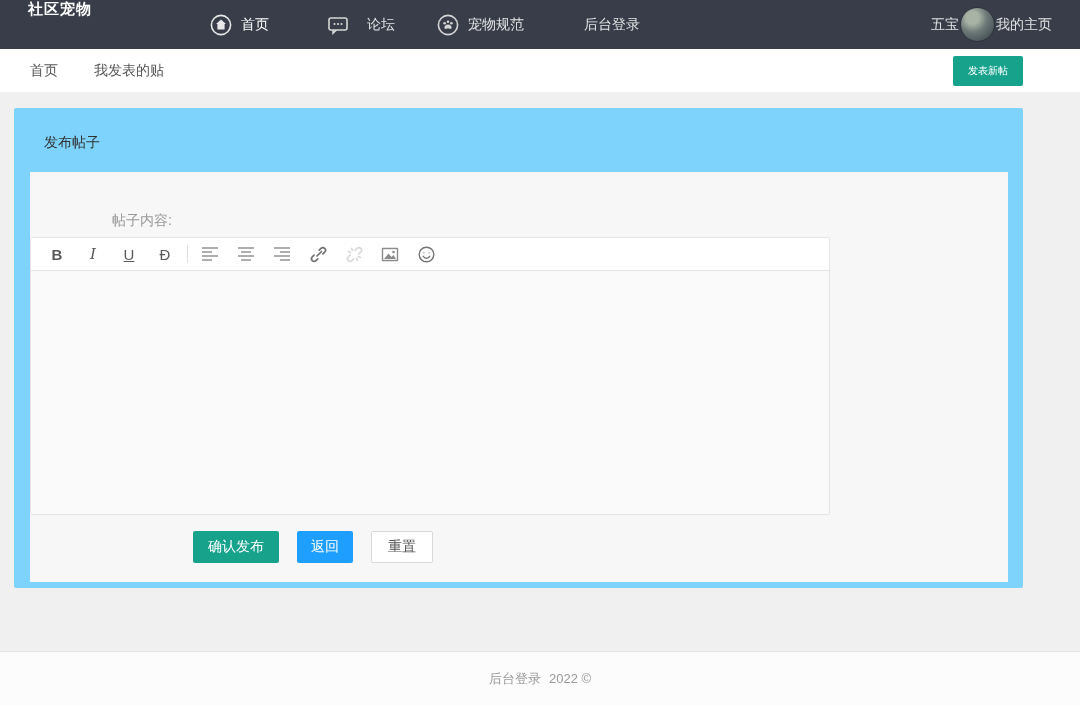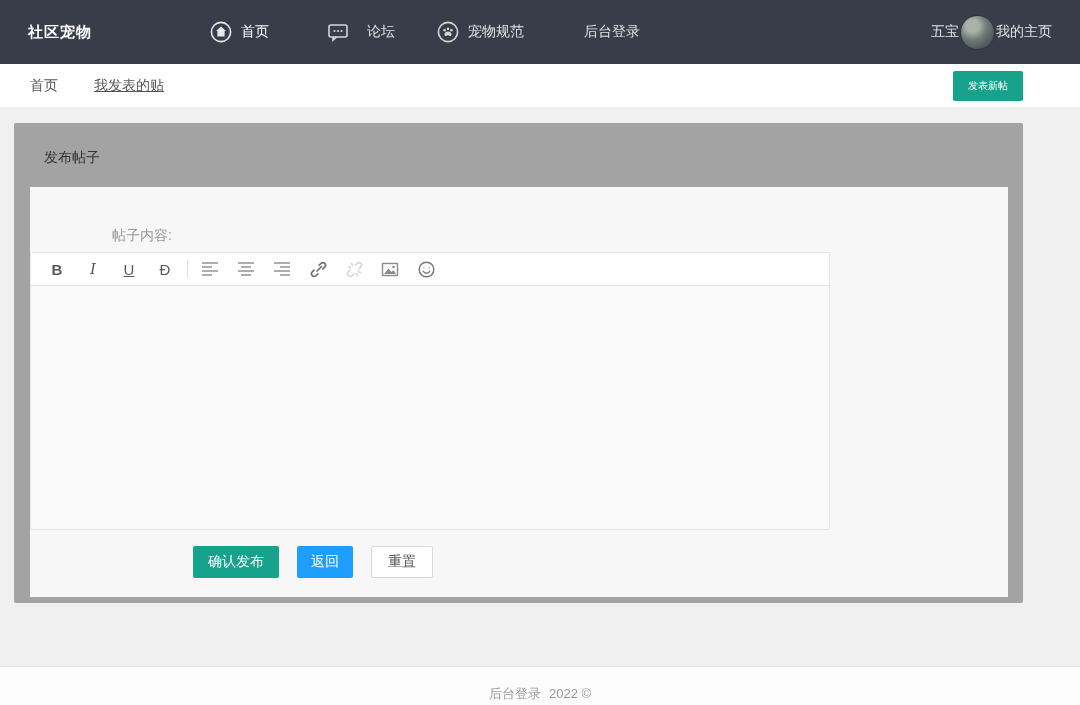--- a/index.html
+++ b/index.html
@@ -1,44 +1,44 @@
 <!DOCTYPE html>
 <html><head>
 <meta charset="utf-8">
 <style>
   * { margin:0; padding:0; box-sizing:border-box; }
   html,body { width:1080px; height:705px; overflow:hidden; }
   body { font-family:"Liberation Sans","DejaVu Sans",sans-serif; background:#ffffff; font-size:14px; color:#555; }
 
   
-  .navbar { height:64px; background:#393D49; display:flex; align-items:center; color:rgba(255,255,255,.85); }
+  .navbar { height:49px; background:#393D49; display:flex; color:rgba(255,255,255,.85); }
   .brand { margin-left:28px; font-size:15px; font-weight:bold; color:#fff; letter-spacing:1px; }
   .nav-item { display:flex; align-items:center; gap:9px; cursor:pointer; font-size:14px; }
   .nav-item .nicon { display:flex; align-items:center; }
   .ni-home { margin-left:118px; color:#fff; }
   .ni-forum { margin-left:58px;gap:18px; }
   .ni-rules { margin-left:42px; }
   .ni-admin { margin-left:60px; }
   .nav-right { margin-left:auto; margin-right:28px; display:flex; align-items:center; gap:1px; }
   .avatar { width:35px; height:35px; border-radius:50%;
             background: radial-gradient(circle at 35% 30%, #a8b3a6 0 20%, #6d7a78 45%, #4d585c 75%, #3c4448 100%);
             border:1px solid #2e323c; }
 
   
   .subnav { height:43px; background:#fff; display:flex; align-items:center; }
   .crumb { color:#555; cursor:pointer; }
   .crumb-home { margin-left:30px; }
-  .crumb-mine { margin-left:36px;text-decoration:underline; }
+  .crumb-mine { margin-left:36px; }
   .new-post-btn { margin-left:auto; margin-right:57px; height:30px; padding:0 15px;
                   background:#17a28c; color:#fff; border:none; border-radius:2px;
                   font-size:10px; font-family:inherit; cursor:pointer; }
 
   
   .page { background:#f0f0f0; padding-top:16px; height:559px; }
-  .card { background:#a3a3a3; margin-left:14px; width:1009px; height:480px; border-radius:2px; }
+  .card { background:#7dd3fc; margin-left:14px; width:1009px; height:480px; border-radius:2px; }
   .card-title { padding:26px 0 20px 30px; color:#333; font-size:14px; }
   .panel { background:#f7f7f7; margin:0 15px 0 16px; height:410px; padding-top:12px; }
 
   .form-row { display:flex; }
   .form-label { width:163px; text-align:right; padding-right:21px; color:#999; flex:none; }
   .row-title .form-label { line-height:30px; }
   .title-input { width:800px; height:30px; border:1px solid #e6e6e6; border-radius:2px;
                  background:#fff; padding:0 10px; font-size:14px; font-family:inherit; color:#333; outline:none; }
   .title-input::placeholder { color:#9a9a9a; }
 

